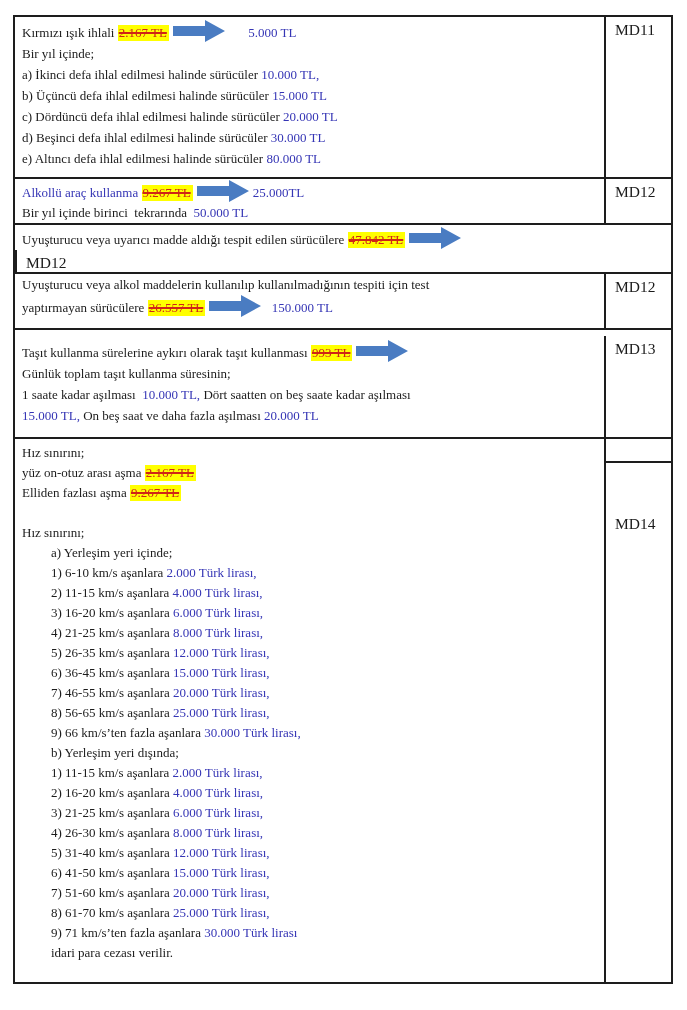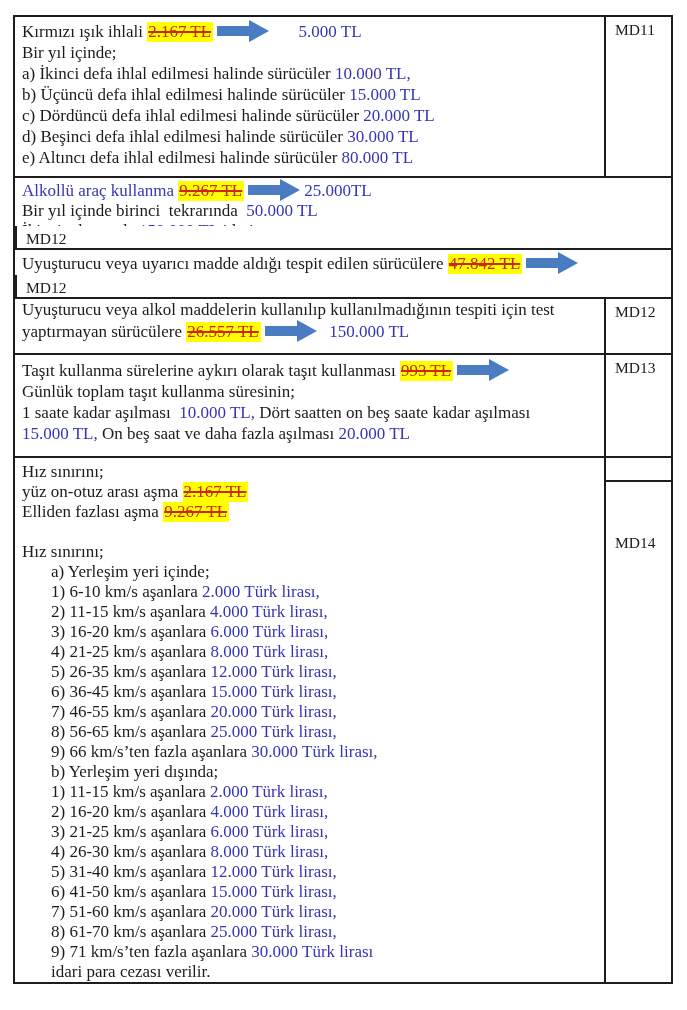--- a/index.html
+++ b/index.html
@@ -14,30 +14,30 @@
   }
   .fines-table {
     position: absolute; left: 13px; top: 15px;
     width: 660px; height: 969px;
     border: 2px solid #1d1d1d;
     display: flex; flex-direction: column;
     background: #fff;
   }
   .row { display: flex; width: 100%; border-bottom: 2px solid #1d1d1d; }
   .row-0 { height: 162px; }
-  .row-1 { height: 72px; flex-direction: column;  }
+  .row-1 { height: 46px;  }
   .row-2 { height: 49px; flex-direction: column;  }
   .row-3 { height: 56px;  }
-  .row-4 { height: 103px; }
+  .row-4 { height: 103px; margin-top: 6px; }
   .row-5 { flex: 1; border-bottom: none; justify-content: flex-end; }
 
   .cell-main {
     flex: 1; overflow: hidden;
     padding: 3px 4px 0 7px;
-    font-size: 17px;
+    font-size: 13px;
   }
   .row-0 .cell-main { line-height: 21px; padding-top: 3px; }
   .row-1 .cell-main { line-height: 20px; padding-top: 1px; }
   .row-2 .cell-main { line-height: 23px; padding-top: 2px; }
   .row-3 .cell-main { line-height: 20px; padding-top: 1px; }
   .row-4 .cell-main { line-height: 21px; padding-top: 4px; }
   .row-5 .cell-main { line-height: 20px; padding-top: 4px; }
 
   .cell-code {
     width: 67px; border-left: 2px solid #1d1d1d;

